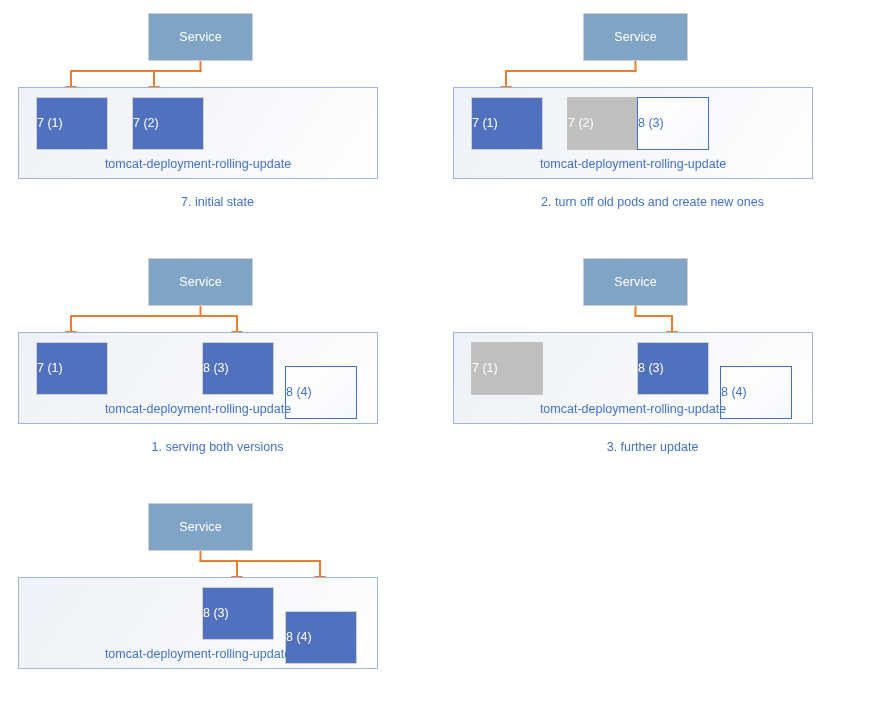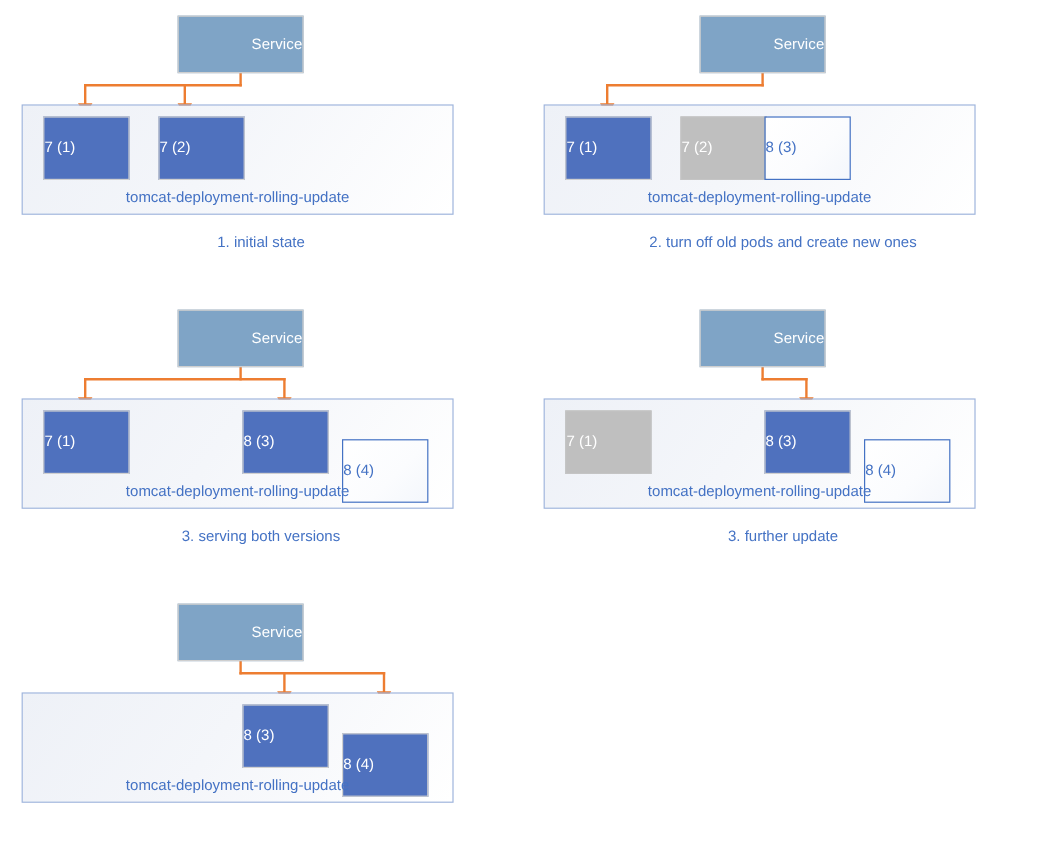--- a/index.html
+++ b/index.html
@@ -39,21 +39,21 @@
     position: absolute;
     left: 148px;
     top: 13px;
     width: 105px;
     height: 48px;
     background: #7FA4C6;
     border: 1px solid #cfcfcf;
     box-sizing: border-box;
     display: flex;
     align-items: center;
-    justify-content: flex-end;
+    justify-content: center;
   }
   .service-label {
     color: #ffffff;
     font-size: 12.5px;
     letter-spacing: 0.1px;
     line-height: 1;
   }
 
   
   .deployment-box {
@@ -165,21 +165,21 @@
         <div class="pods-layer">
             <div class="pod active slot-0">
               <span>7 (1)</span>
             </div>
             <div class="pod active slot-1">
               <span>7 (2)</span>
             </div>
           </div>
         <div class="deployment-label">tomcat-deployment-rolling-update</div>
       </div>
-      <div class="panel-caption">1. initial state</div>
+      <div class="panel-caption">7. initial state</div>
     </div>
   </div>
 
   <div class="panel" id="panel-2">
     <div class="panel-inner">
       <svg class="connector">
           <path d="M 200.5 61 L 200.5 71" stroke="#ED7D31" stroke-width="2" fill="none" stroke-linecap="square" stroke-linejoin="miter"></path>
           <path d="M 71 71 L 200.5 71" stroke="#ED7D31" stroke-width="2" fill="none" stroke-linecap="square" stroke-linejoin="miter"></path>
           <path d="M 71 71 L 71 86" stroke="#ED7D31" stroke-width="2" fill="none" stroke-linecap="square" stroke-linejoin="miter"></path>
           <polygon points="65,86 77,86 71,97" fill="#ED7D31"></polygon>
@@ -225,21 +225,21 @@
             </div>
             <div class="pod active slot-2">
               <span>8 (3)</span>
             </div>
             <div class="pod pending slot-3">
               <span>8 (4)</span>
             </div>
           </div>
         <div class="deployment-label">tomcat-deployment-rolling-update</div>
       </div>
-      <div class="panel-caption">3. serving both versions</div>
+      <div class="panel-caption">1. serving both versions</div>
     </div>
   </div>
 
   <div class="panel" id="panel-4">
     <div class="panel-inner">
       <svg class="connector">
           <path d="M 200.5 61 L 200.5 71" stroke="#ED7D31" stroke-width="2" fill="none" stroke-linecap="square" stroke-linejoin="miter"></path>
           <path d="M 200.5 71 L 237 71" stroke="#ED7D31" stroke-width="2" fill="none" stroke-linecap="square" stroke-linejoin="miter"></path>
           <path d="M 237 71 L 237 86" stroke="#ED7D31" stroke-width="2" fill="none" stroke-linecap="square" stroke-linejoin="miter"></path>
           <polygon points="231,86 243,86 237,97" fill="#ED7D31"></polygon>

